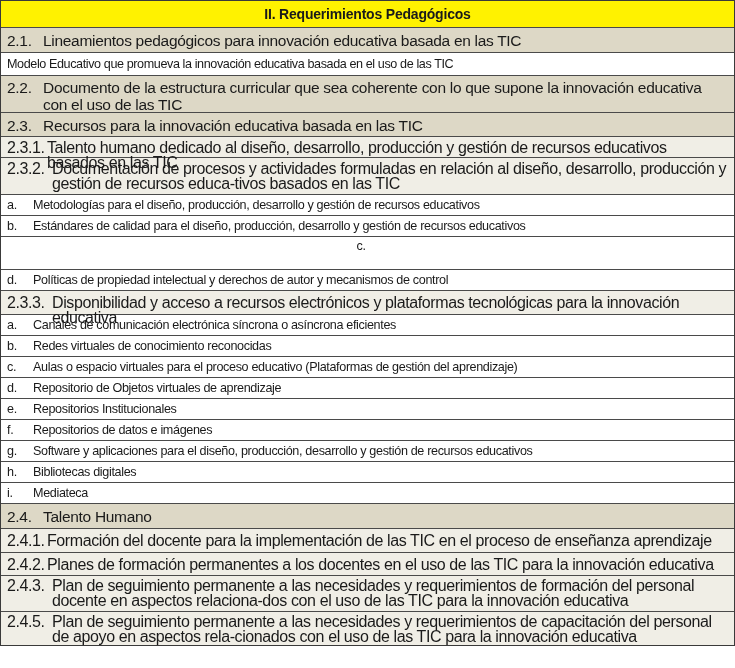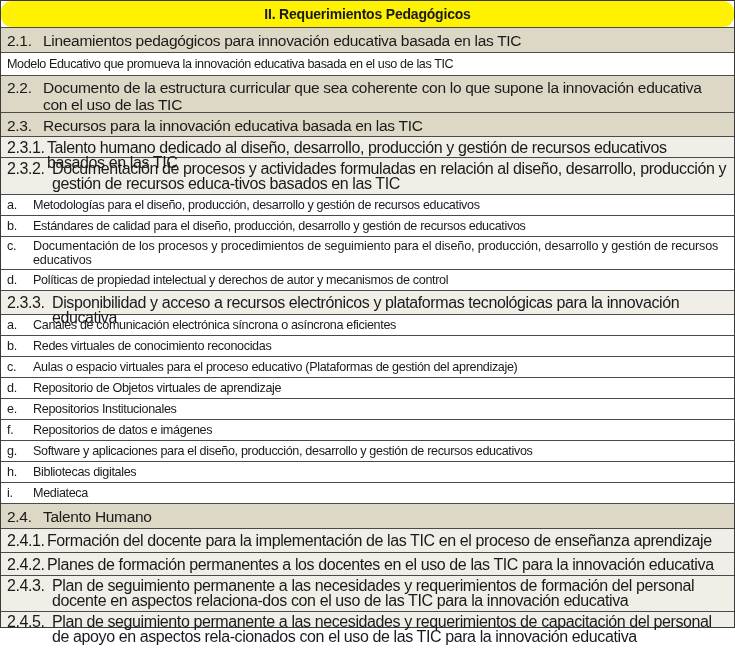--- a/index.html
+++ b/index.html
@@ -12,21 +12,21 @@
     box-sizing: content-box;
   }
   .row {
     border-top: 1px solid #4a4a4a;
     box-sizing: border-box;
     display: flex;
     align-items: flex-start;
     padding: 0 6px 0 6px;
     justify-content: center;
   }
-  .row:first-child { border-top: none; border-radius: 11px; }
+  .row:first-child { border-top: none; }
   .title-row {
     background: #fff200;
     height: 26px;
     justify-content: center;
     align-items: center;
     font-weight: bold;
     font-size: 14px;
     letter-spacing: -0.2px;
   }
   .section {
@@ -105,21 +105,20 @@
   <div class="row letter" style="height:21px">
     <span class="num">a.</span>
     <span class="txt">Metodologías para el diseño, producción, desarrollo y gestión de recursos educativos</span>
   </div>
   <div class="row letter" style="height:21px">
     <span class="num">b.</span>
     <span class="txt">Estándares de calidad para el diseño, producción, desarrollo y gestión de recursos educativos</span>
   </div>
   <div class="row letter" style="height:33px; padding-top:2px">
     <span class="num">c.</span>
-    <span class="txt" style="letter-spacing:-0.15px; line-height:14px">Documentación de los procesos y procedimientos de seguimiento para el diseño, producción, desarrollo y gestión de recursos educativos</span>
   </div>
   <div class="row letter" style="height:21px">
     <span class="num">d.</span>
     <span class="txt">Políticas de propiedad intelectual y derechos de autor y mecanismos de control</span>
   </div>
 
   <div class="row sub" style="height:24px">
     <span class="num">2.3.3.</span>
     <span class="txt">Disponibilidad y acceso a recursos electrónicos y plataformas tecnológicas para la innovación educativa</span>
   </div>
@@ -171,18 +170,18 @@
     <span class="txt">Formación del docente para la implementación de las TIC en el proceso de enseñanza aprendizaje</span>
   </div>
   <div class="row sub" style="height:23px">
     <span class="num" style="width:40px">2.4.2.</span>
     <span class="txt">Planes de formación permanentes a los docentes en el uso de las TIC para la innovación educativa</span>
   </div>
   <div class="row sub" style="height:36px; padding-top:2px">
     <span class="num">2.4.3.</span>
     <span class="txt">Plan de seguimiento permanente a las necesidades y requerimientos de formación del personal docente en aspectos relaciona-dos con el uso de las TIC para la innovación educativa</span>
   </div>
-  <div class="row sub" style="height:16px; padding-top:2px">
+  <div class="row sub" style="height:34px; padding-top:2px">
     <span class="num">2.4.5.</span>
     <span class="txt">Plan de seguimiento permanente a las necesidades y requerimientos de capacitación del personal de apoyo en aspectos rela-cionados con el uso de las TIC para la innovación educativa</span>
   </div>
 
 </div>
 
 </body></html>

